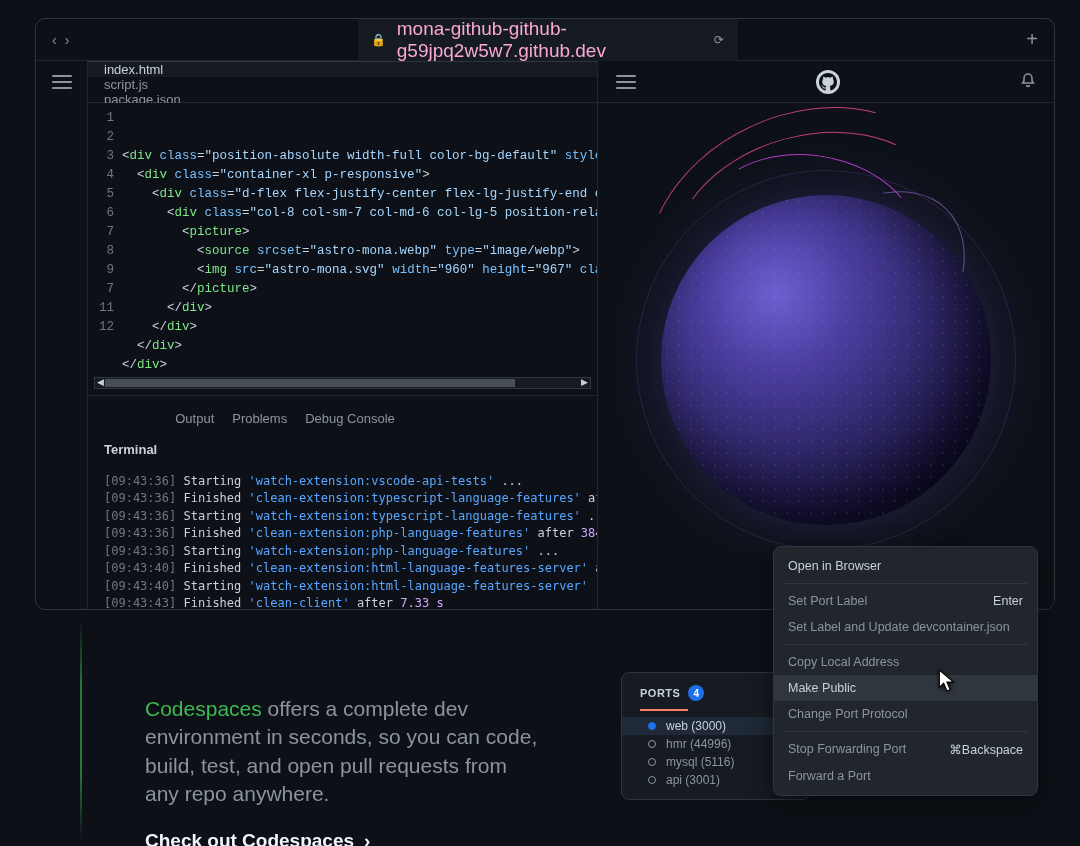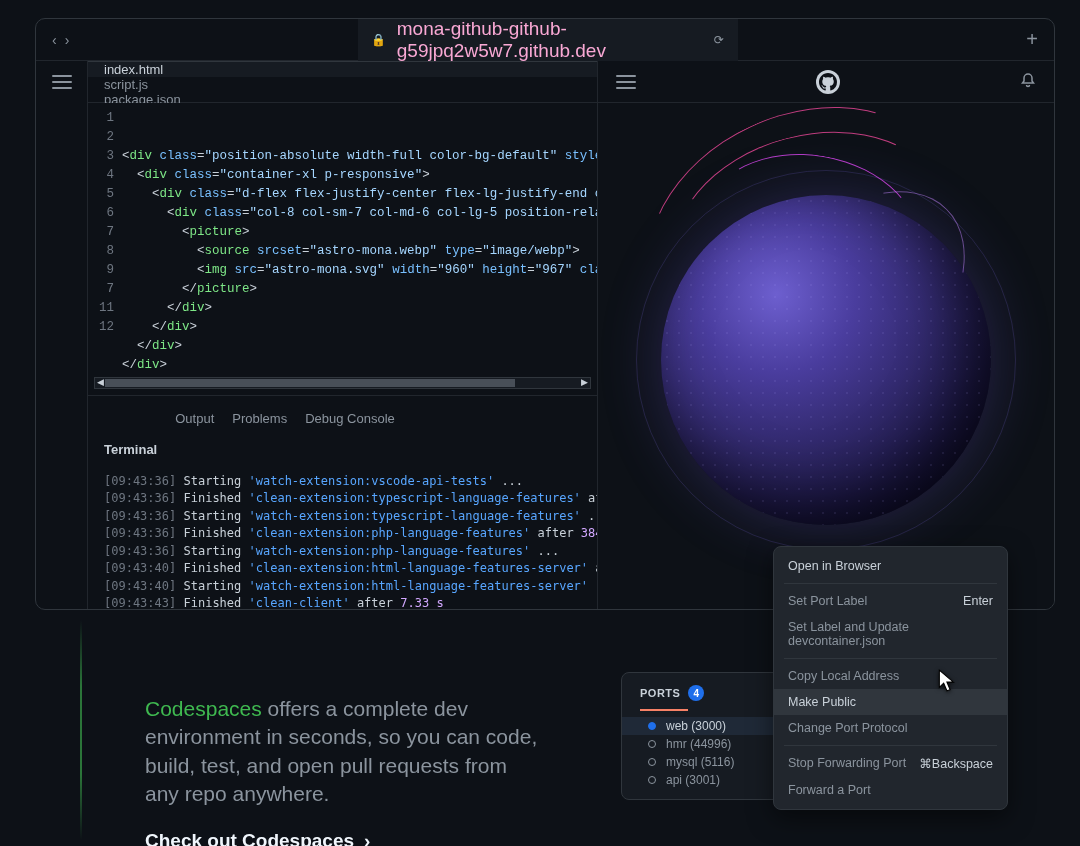--- a/index.html
+++ b/index.html
@@ -308,21 +308,21 @@
   width: 8px; height: 8px;
   border-radius: 50%;
   border: 1.5px solid #8b949e;
 }
 .port-dot.filled { background: #1f6feb; border-color: #1f6feb; }
 
 .context-menu {
   position: absolute;
   left: 773px;
   top: 546px;
-  width: 235px;
+  width: 265px;
   background: #21262d;
   border: 1px solid #30363d;
   border-radius: 8px;
   padding: 6px 0;
   font-size: 12.5px;
   box-shadow: 0 8px 24px rgba(0,0,0,0.5);
   z-index: 10;
 }
 .menu-item {
   padding: 6px 14px;

